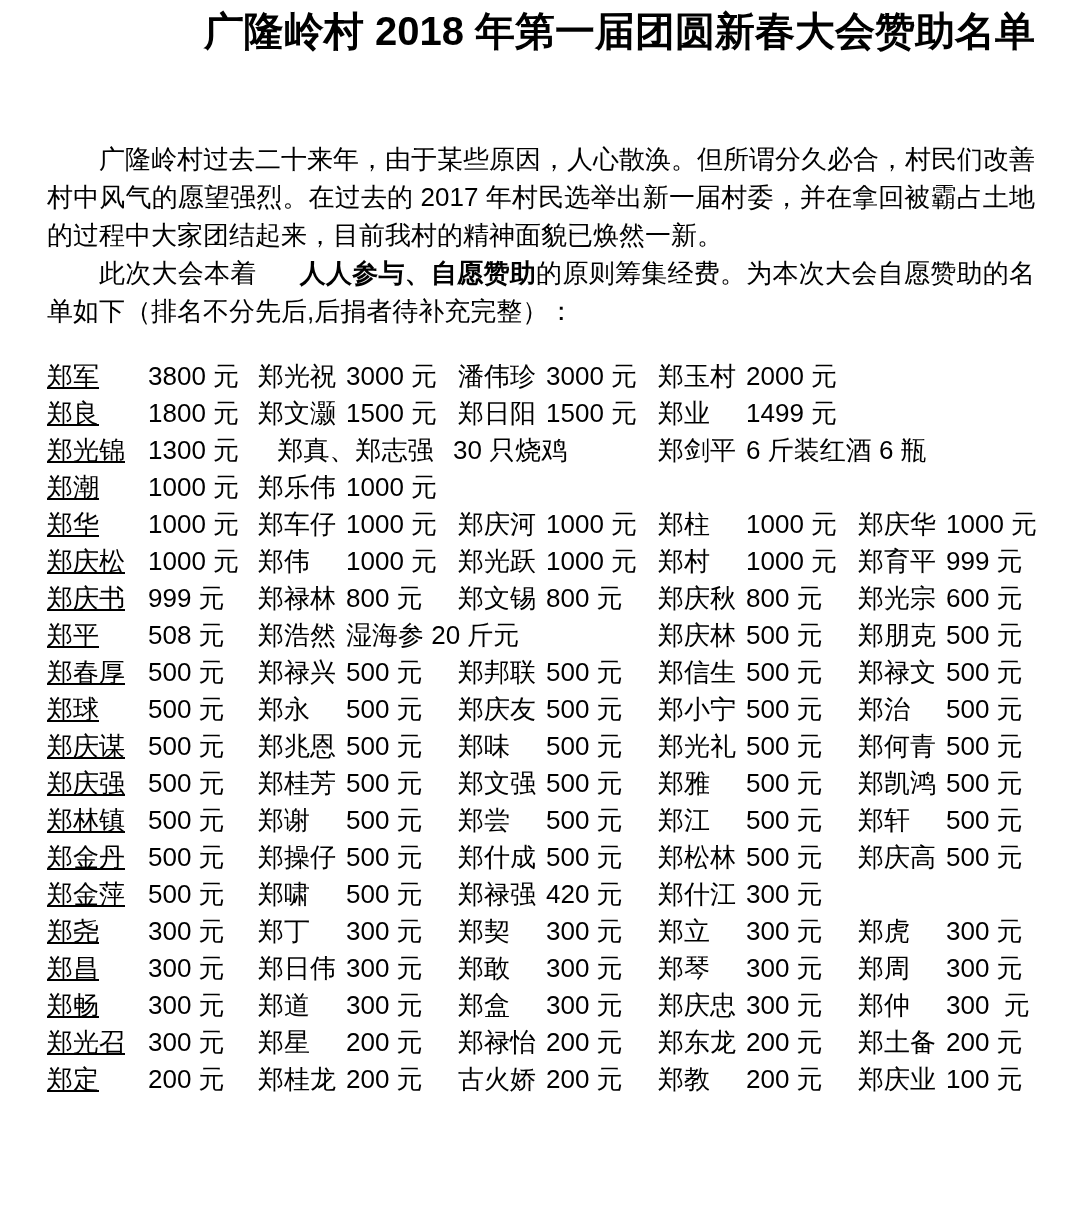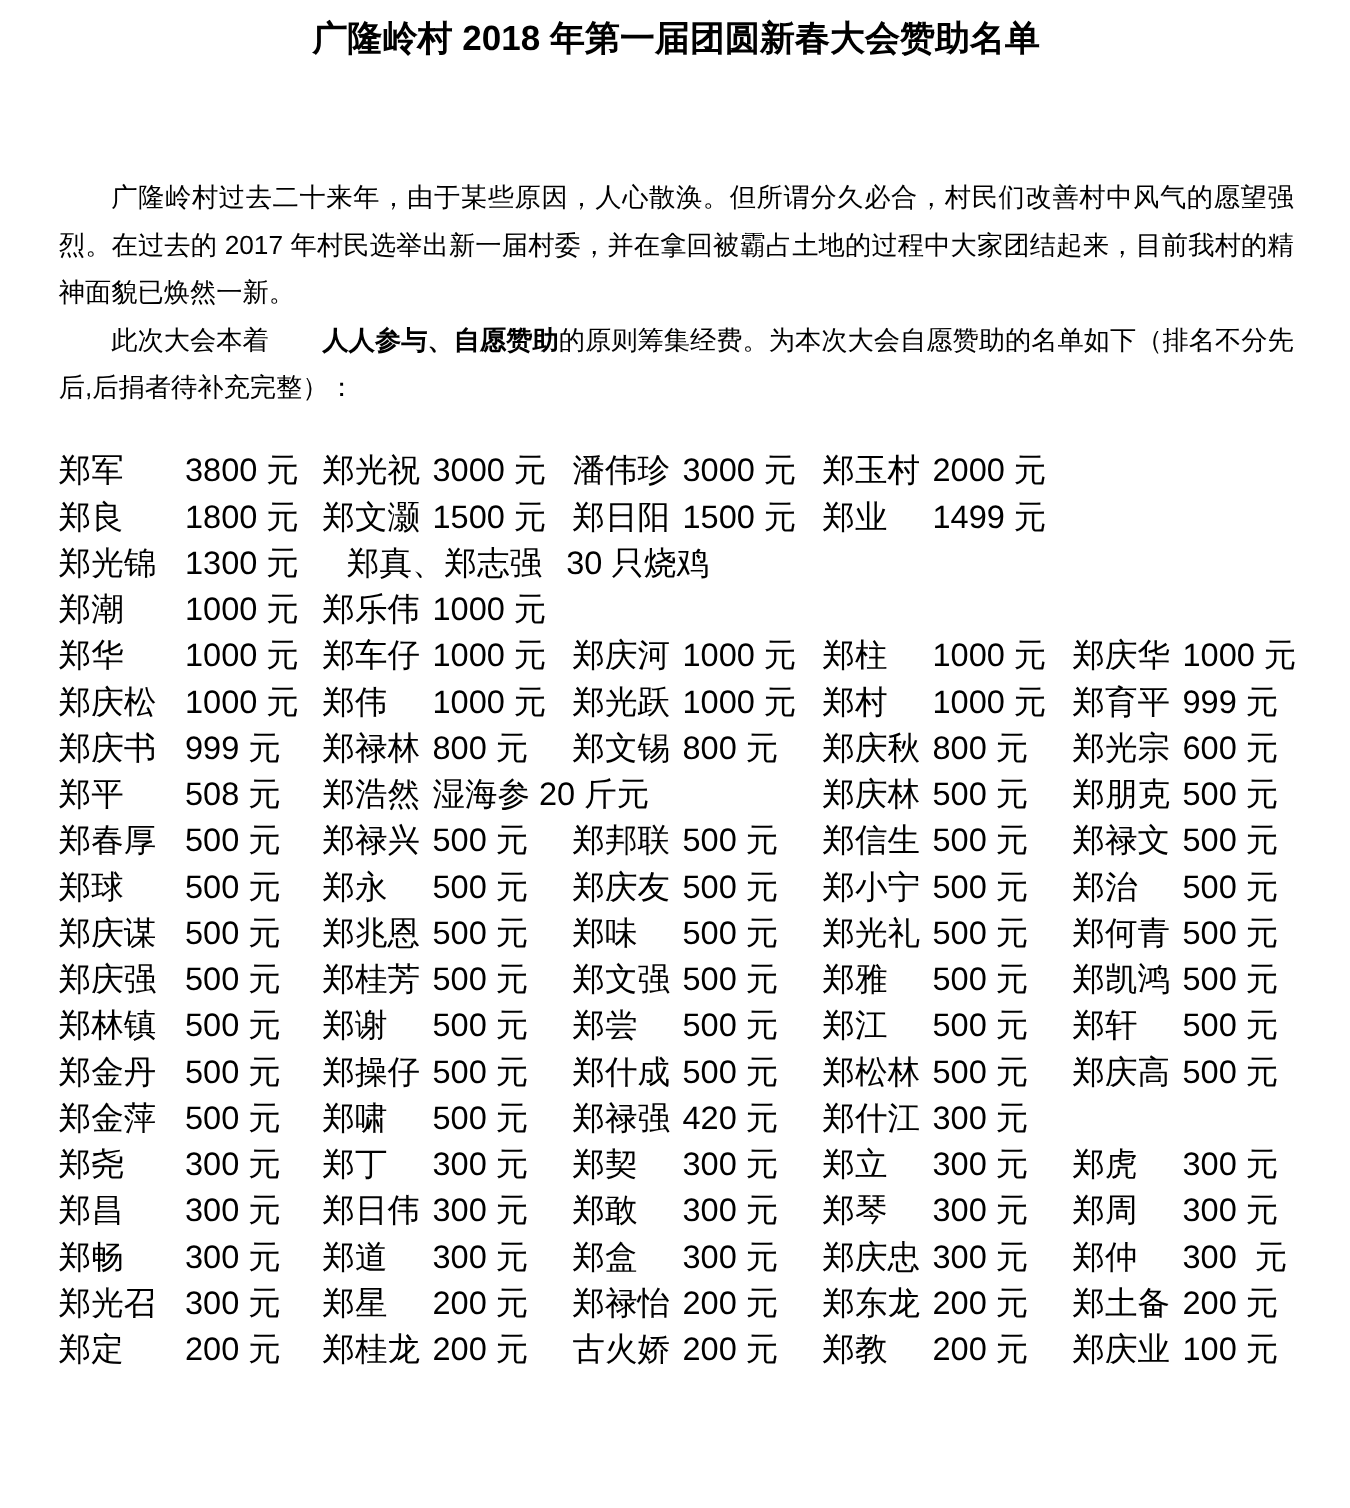--- a/index.html
+++ b/index.html
@@ -14,30 +14,30 @@
     color: #000000;
     font-family: "Liberation Sans", "DejaVu Sans", sans-serif;
   }
   .page {
     box-sizing: border-box;
     width: 1080px;
     padding: 0 45px 0 47px;
   }
   .doc-title {
     margin: 6px 0 0 0;
-    font-size: 28px;
+    font-size: 40px;
     line-height: 50px;
     font-weight: bold;
-    text-align: center;
+    text-align: right;
     letter-spacing: 0px;
     white-space: nowrap;
   }
   .intro {
     margin-top: 84px;
-    font-size: 21px;
+    font-size: 26px;
     line-height: 38px;
     text-align: justify;
   }
   .intro p {
     margin: 0;
     text-indent: 2em;
   }
   .intro .bold-seg {
     font-weight: bold;
     margin-left: 43px;
@@ -59,20 +59,21 @@
   }
   .donor-cell.span2 {
     grid-column: span 2;
   }
   .donor-name {
     flex: 0 0 88px;
     white-space: pre;
   }
   .donor-cell:first-child .donor-name {
     flex-basis: 101px;
+    text-decoration: underline;
   }
   .donor-cell.wide-name .donor-name {
     flex-basis: 195px;
     text-align: center;
   }
   .donor-amount {
     white-space: pre;
   }
 </style>
 </head>
@@ -126,20 +127,24 @@
       </div>
       <div class="donor-row">
         <div class="donor-cell">
           <span class="donor-name">郑光锦</span>
           <span class="donor-amount">1300 元</span>
         </div>
         <div class="donor-cell span2 wide-name">
           <span class="donor-name">郑真、郑志强</span>
           <span class="donor-amount">30 只烧鸡</span>
         </div>
+        <div class="donor-cell span2">
+          <span class="donor-name">郑剑平</span>
+          <span class="donor-amount">6 斤装红酒 6 瓶</span>
+        </div>
       </div>
       <div class="donor-row">
         <div class="donor-cell">
           <span class="donor-name">郑潮</span>
           <span class="donor-amount">1000 元</span>
         </div>
         <div class="donor-cell">
           <span class="donor-name">郑乐伟</span>
           <span class="donor-amount">1000 元</span>
         </div>

